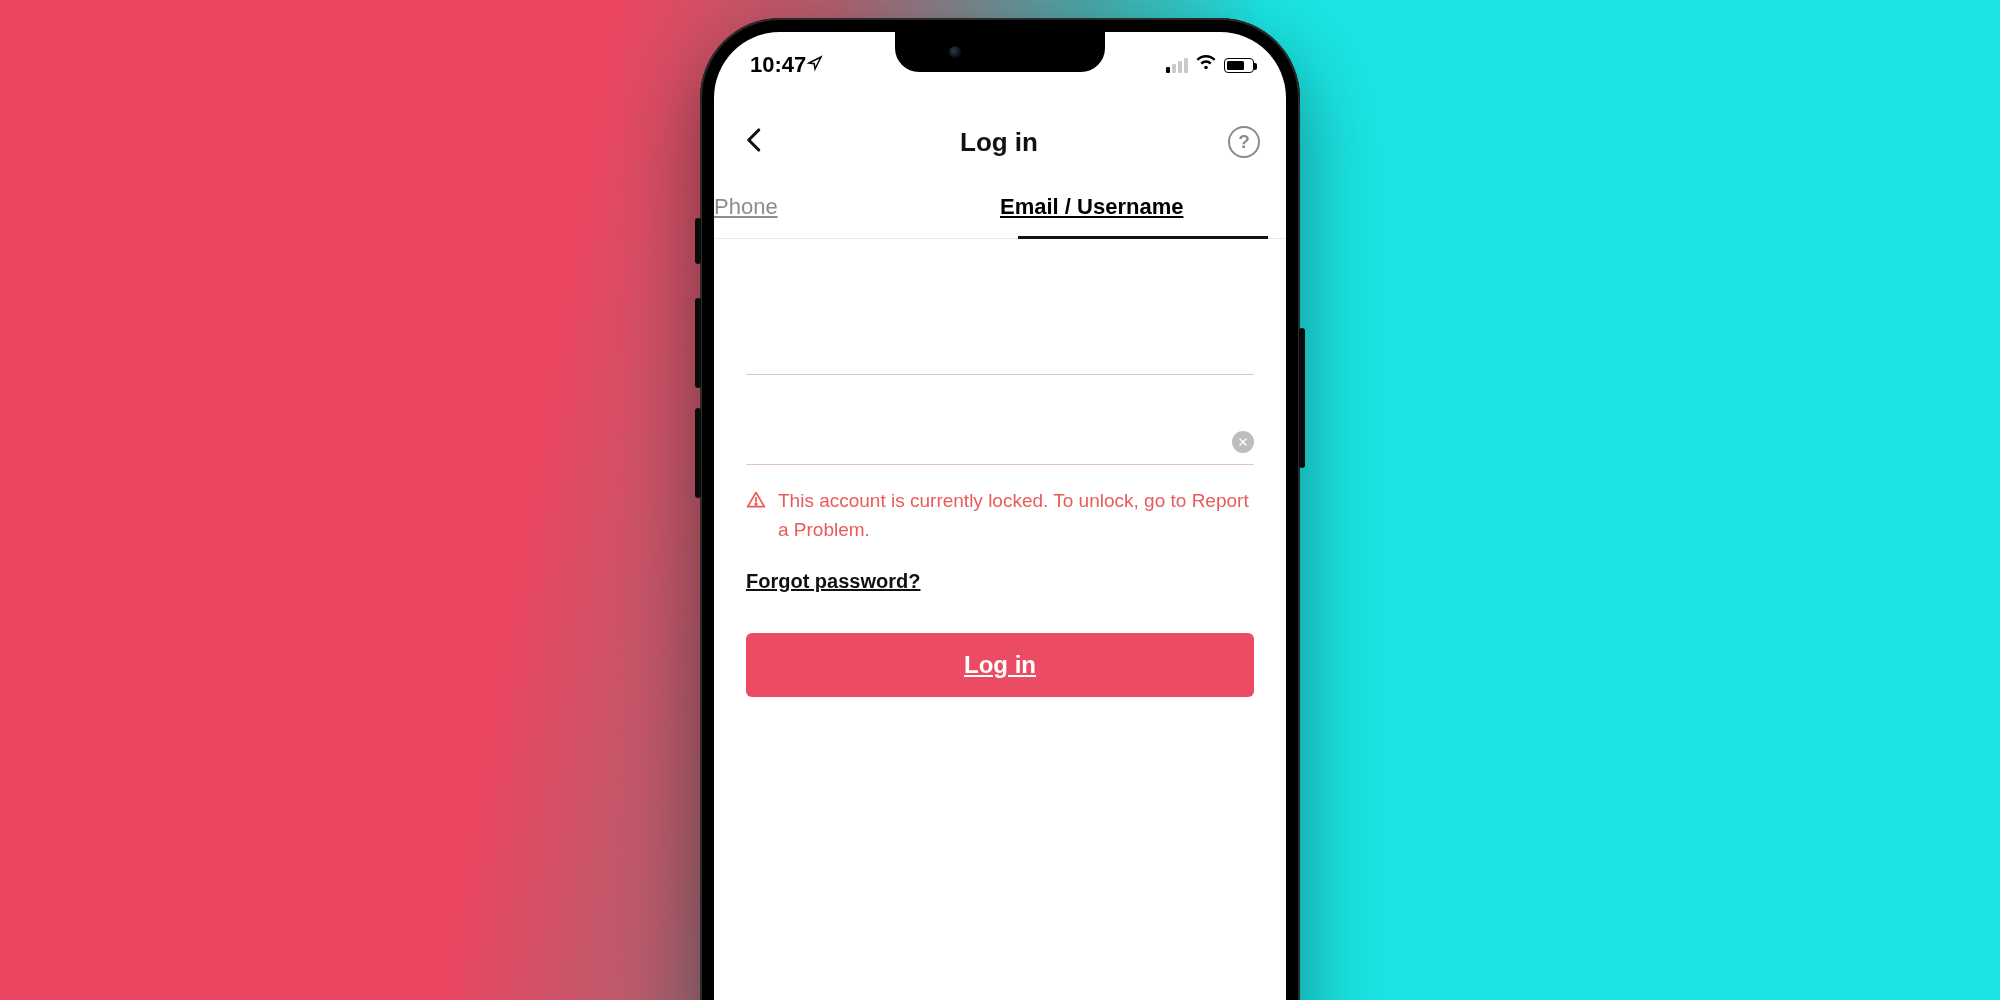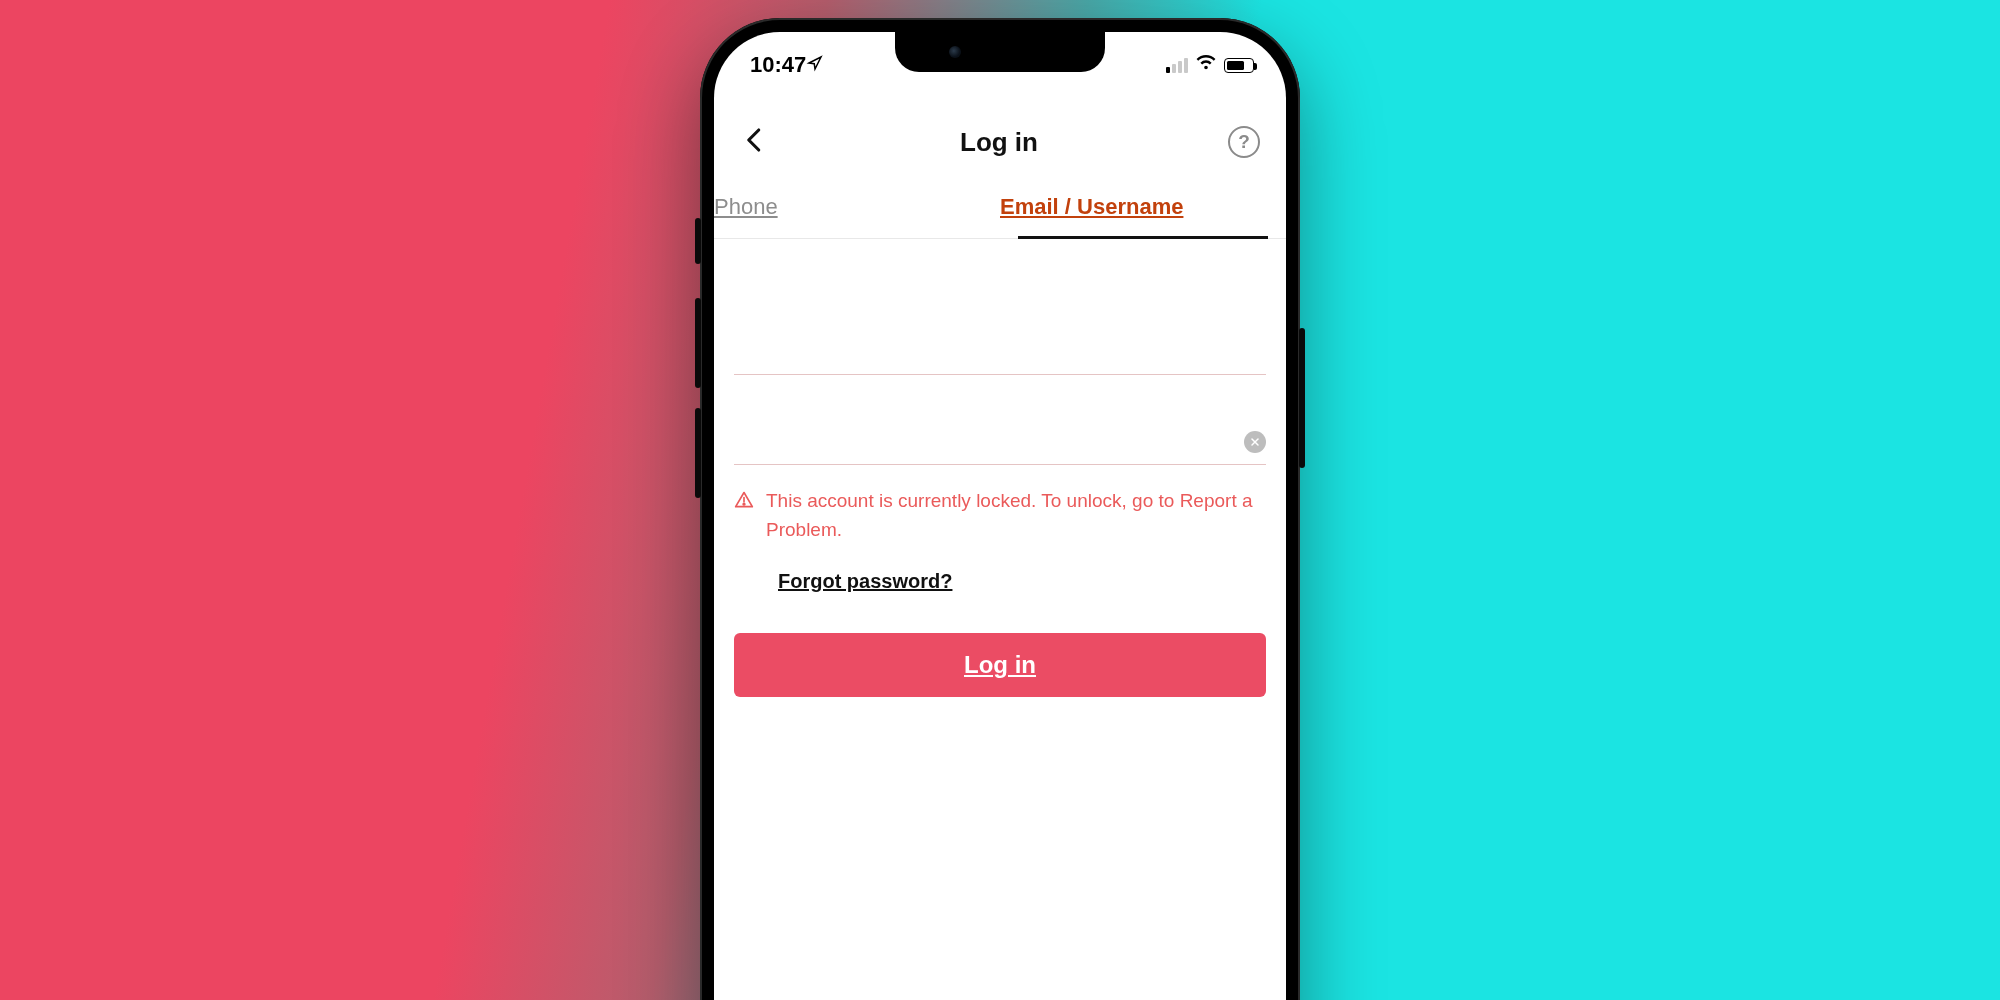--- a/index.html
+++ b/index.html
@@ -92,26 +92,26 @@
     color:#8b8b8b; font-weight:700; font-size:19px; cursor:pointer;
   }
   .tabs {
     display:flex; margin-top:10px; border-bottom:1px solid #e8e8e8;
   }
   .tab {
     flex:1; padding:14px 0 18px;
     font-size:22px; color:#8d8d8d; text-decoration:underline;
     cursor:pointer; position:relative;
   }
-  .tab.active { color:#c2410c; font-weight:600; }
+  .tab.active { color:#000000; font-weight:600; }
   .tab.active::after {
     content:""; position:absolute; bottom:-1px; left:18px; right:18px;
     height:3px; background:#111;
   }
-  .form { padding: 0 20px; }
+  .form { padding: 0 32px; }
   .field {
     margin-top:90px; height:46px;
     border-bottom:1.5px solid #e5c4c4;
     display:flex; align-items:center; position:relative;
   }
   .field + .field { margin-top:44px; }
   .field input {
     border:none; outline:none; width:100%; height:100%;
     font-size:20px; background:transparent;
   }
@@ -121,21 +121,21 @@
     color:#fff; font-size:14px; cursor:pointer; flex-shrink:0;
   }
   .error {
     margin-top:22px; display:flex; gap:12px; align-items:flex-start;
     color:#ea5a5a; font-size:19px; line-height:1.5;
   }
   .error svg { width:20px; height:20px; flex-shrink:0; margin-top:3px; }
   .forgot {
     margin-top:26px; display:inline-block;
     color:#111; font-size:20px; font-weight:600;
-    text-decoration:underline; cursor:pointer;margin-left:44px;
+    text-decoration:underline; cursor:pointer;
   }
   .login-btn {
     margin-top:40px; width:100%; height:64px;
     background:#eb4c64; border:none; border-radius:6px;
     color:#fff; font-size:24px; font-weight:600;
     text-decoration:underline; cursor:pointer;
   }
 </style>
 </head>
 <body>

